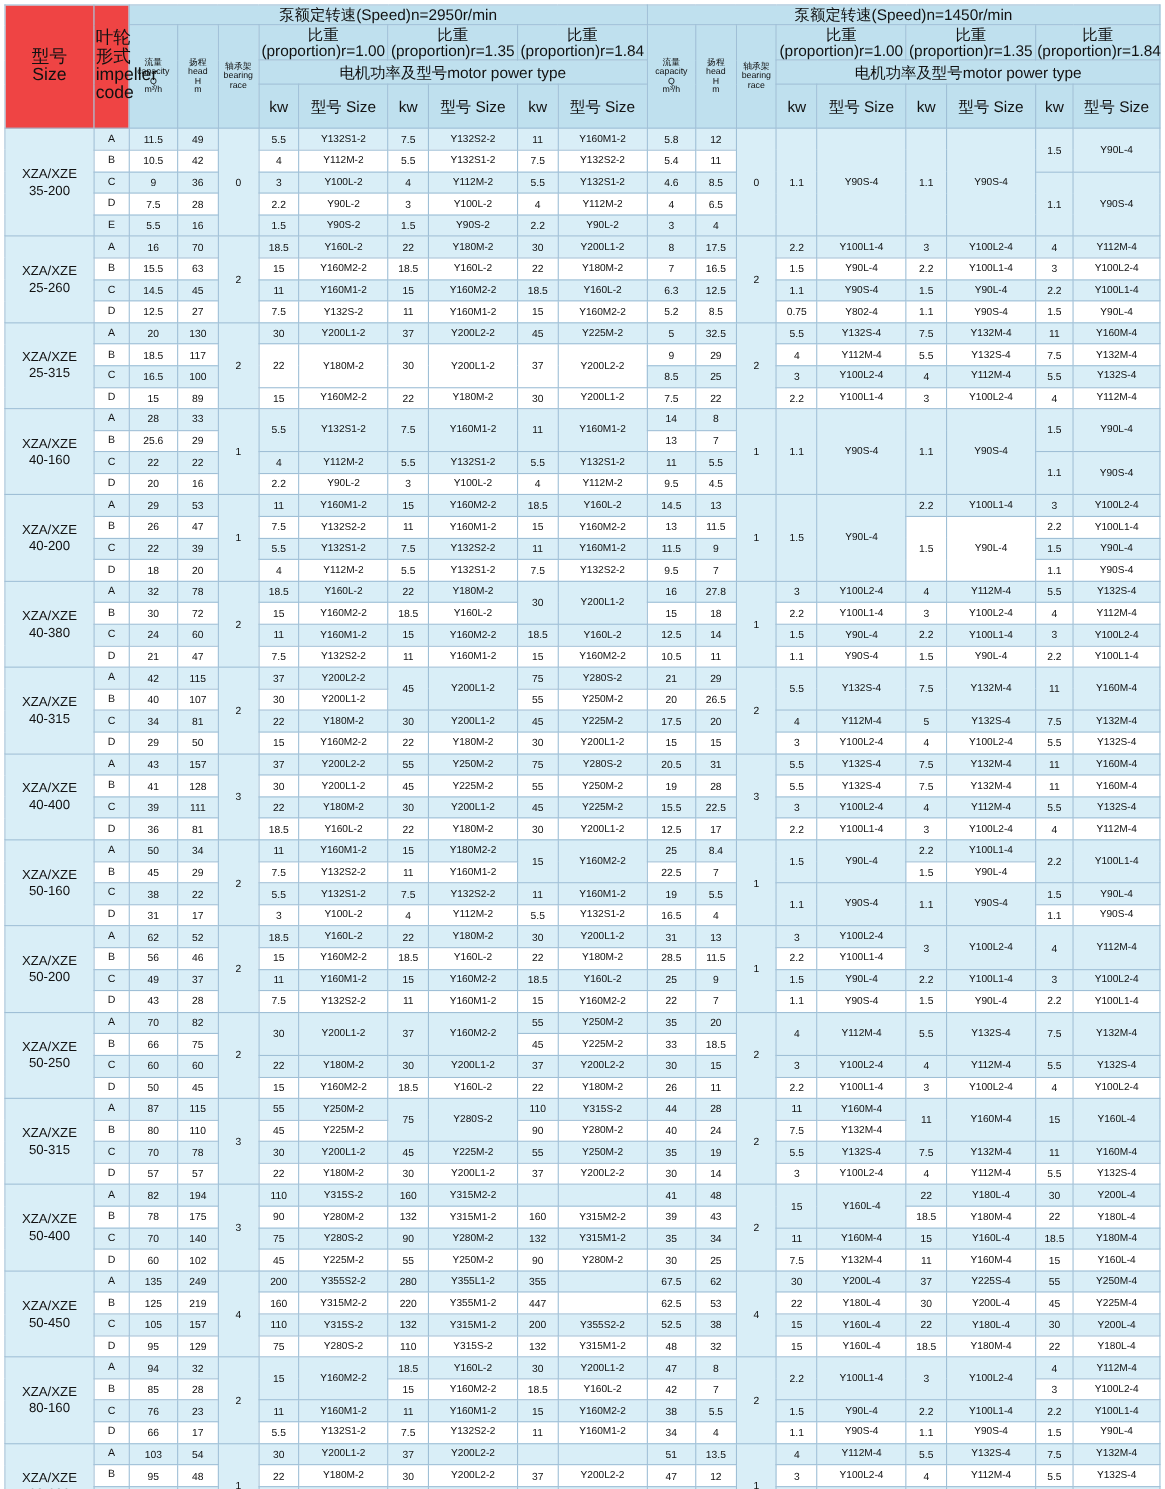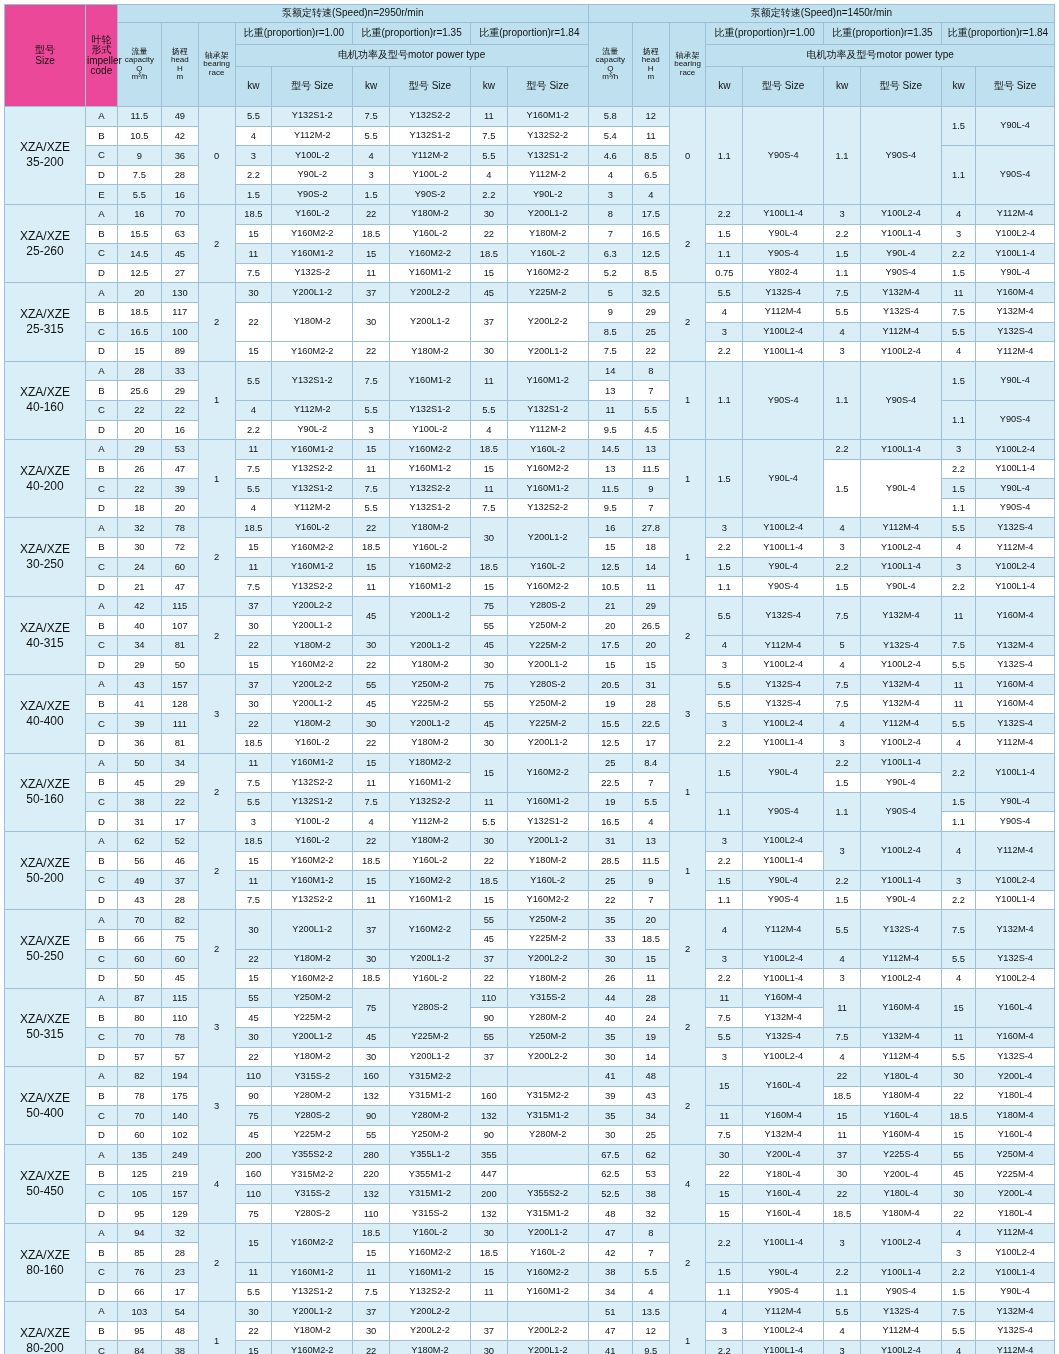--- a/index.html
+++ b/index.html
@@ -1,25 +1,25 @@
 <!DOCTYPE html>
 <html><head>
 <meta charset="utf-8">
 <style>
   html,body{margin:0;padding:0;background:#ffffff;}
   body{font-family:"Liberation Sans",sans-serif;}
   #sheet{width:1059px;height:1354px;box-sizing:border-box;padding:4px 4px;}
   table{border-collapse:collapse;width:1051px;table-layout:fixed;font-size:9.3px;color:#111;}
   td,th{border:1px solid #9fbfd6;text-align:center;vertical-align:middle;padding:0;line-height:1.05;}
-  thead td{background:#bfe0ee;font-weight:normal;font-size:10px;padding:1px 1px;}
+  thead td{background:#bfe0ee;font-weight:normal;font-size:14px;padding:1px 1px;}
   .hdr-top{height:18px;}
   .hdr-mid{height:22px;}
   .hdr-unit{height:40px;}
   .hdr-small{font-size:8px;}
-  .sizecell{background:#ec4899;font-size:10px;white-space:nowrap;}
+  .sizecell{background:#ef4444;font-size:16px;white-space:nowrap;}
   .rowA td{background:#d9eef7;}
   .rowB td{background:#ffffff;}
   .rowC td{background:#d9eef7;}
   .rowD td{background:#ffffff;}
   .rowE td{background:#d9eef7;}
   tbody tr{height:19.6px;}
   .model{white-space:nowrap;font-size:9.2px;}
   .sizelbl{font-size:12px;line-height:1.25;white-space:nowrap;margin-left:20px;}
   .code{font-size:9.6px;}
   .num{font-size:9.4px;}
@@ -493,21 +493,21 @@
           <td class="num">7.5</td>
           <td class="model">Y132S2-2</td>
           <td class="num">9.5</td>
           <td class="num">7</td>
           <td class="num">1.1</td>
           <td class="model">Y90S-4</td>
         </tr>
         <tr class="rowA">
           <td class="sizecell sizelbl" rowspan="4">
             <div>XZA/XZE</div>
-            <div>30-250</div>
+            <div>40-380</div>
           </td>
           <td class="code">A</td>
           <td class="num">32</td>
           <td class="num">78</td>
           <td class="num" rowspan="4">2</td>
           <td class="num">18.5</td>
           <td class="model">Y160L-2</td>
           <td class="num">22</td>
           <td class="model">Y180M-2</td>
           <td class="num" rowspan="2">30</td>

